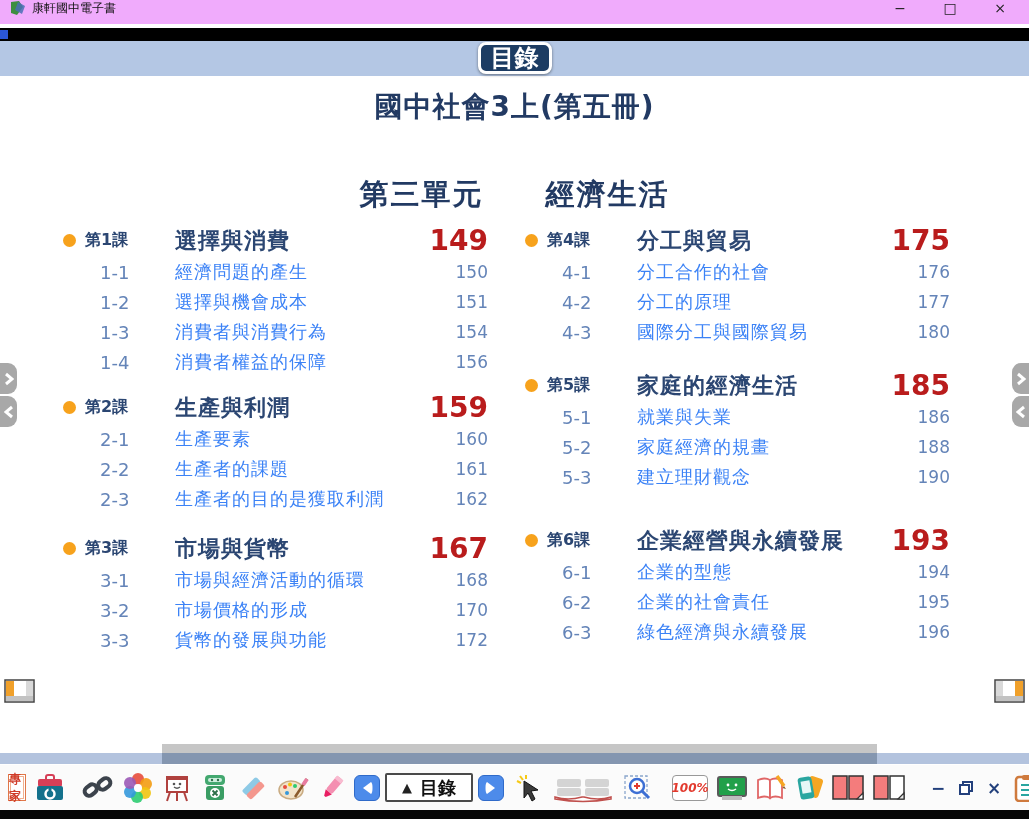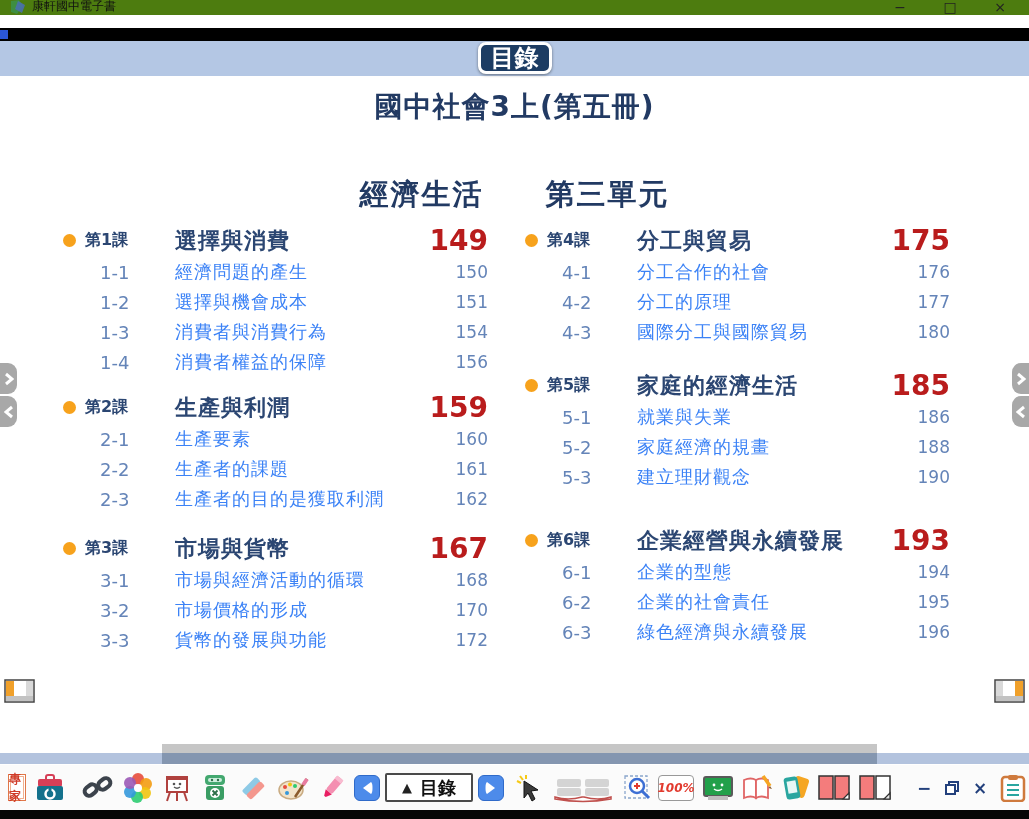--- a/index.html
+++ b/index.html
@@ -1,22 +1,22 @@
 <!DOCTYPE html>
 <html><head>
 <meta charset="utf-8">
 <style>
   * { box-sizing: border-box; margin: 0; padding: 0; }
   html,body { width:1029px; height:819px; }
   body { font-family:"DejaVu Sans","Liberation Sans",sans-serif; background:#888; }
   .app { position:relative; width:1029px; height:819px; background:#ffffff; overflow:hidden; }
 
   
-  .titlebar { position:absolute; top:0; left:0; width:100%; height:15px; background:#4d7c0f;
-              display:flex; align-items:flex-end; padding:0 10px; }
+  .titlebar { position:absolute; top:0; left:0; width:100%; height:24px; background:#f0abfc;
+              display:flex; align-items:flex-start; padding:0 10px; }
   .titlebar .app-title { font-size:12px; color:#111; margin-left:6px; }
   .win-controls { margin-left:auto; display:flex; align-items:center; gap:32px; padding-right:10px; }
   .win-btn { font-size:14px; color:#222; width:18px; text-align:center; cursor:default; }
 
   .top-strip { position:absolute; top:28px; left:0; width:100%; height:13px; background:#000; }
   .top-chip  { position:absolute; left:0; top:2px; width:8px; height:9px; background:#2b57d4; }
 
   
   .banner { position:absolute; top:41px; left:0; width:100%; height:35px; background:#b4c7e4; text-align:center; }
   .banner-badge { display:inline-block; margin-top:1px; background:#1c3c63; color:#fff;
@@ -73,21 +73,21 @@
                 color:#cf3a28; font-size:12px; font-weight:bold; letter-spacing:-1px; }
   .nav-btn { width:26px; height:26px; background:#4d8bea; border:1px solid #2f6ac9; border-radius:6px; }
   .page-selector { width:88px; height:29px; background:#fff; border:2px solid #4a4a4a; border-radius:2px;
                    display:flex; align-items:center; justify-content:center; gap:8px; cursor:pointer; }
   .sel-arrow { font-size:13px; color:#222; }
   .sel-label { font-size:18px; color:#111; font-weight:bold; }
   .zoom-level { width:36px; height:26px; background:#fff; border:1px solid #999; border-radius:4px;
                 color:#e23a2e; font-size:12px; font-weight:bold; font-style:italic; }
   .win-glyph { font-size:17px; font-weight:bold; color:#23407c; width:16px; text-align:center; cursor:pointer; }
   .g1{margin-left:4px;gap:8px;} .g2{margin-left:16px;gap:9px;} .g3{margin-left:8px;gap:5px;}
-  .g4{margin-left:10px;gap:8px;} .g5{margin-left:10px;gap:4px;} .g6{margin-left:8px;gap:7px;}
+  .g4{margin-left:10px;gap:8px;} .g5{margin-left:10px;gap:18px;} .g6{margin-left:8px;gap:7px;}
   .g7{margin-left:24px;gap:12px;} .g8{margin-left:12px;gap:8px;}
 
   .bottom-strip { position:absolute; top:810px; left:0; width:100%; height:9px; background:#060606; }
 </style>
 </head>
 <body>
 
 <div class="app">
 
   <div class="titlebar">
@@ -106,22 +106,22 @@
   <div class="top-strip">
     <div class="top-chip"></div>
   </div>
 
   <div class="banner">
     <span class="banner-badge">目錄</span>
   </div>
 
   <div class="book-title">國中社會3上(第五冊)</div>
   <div class="unit-row">
+    <span>第三單元</span>
     <span>經濟生活</span>
-    <span>第三單元</span>
   </div>
 
   <div class="col col-left">
     <div class="lgroup mb14">
       <div class="lrow">
         <span class="bullet"></span>
         <span class="lnum">第1課</span>
         <span class="ltitle">選擇與消費</span>
         <span class="lpage">149</span>
       </div>

